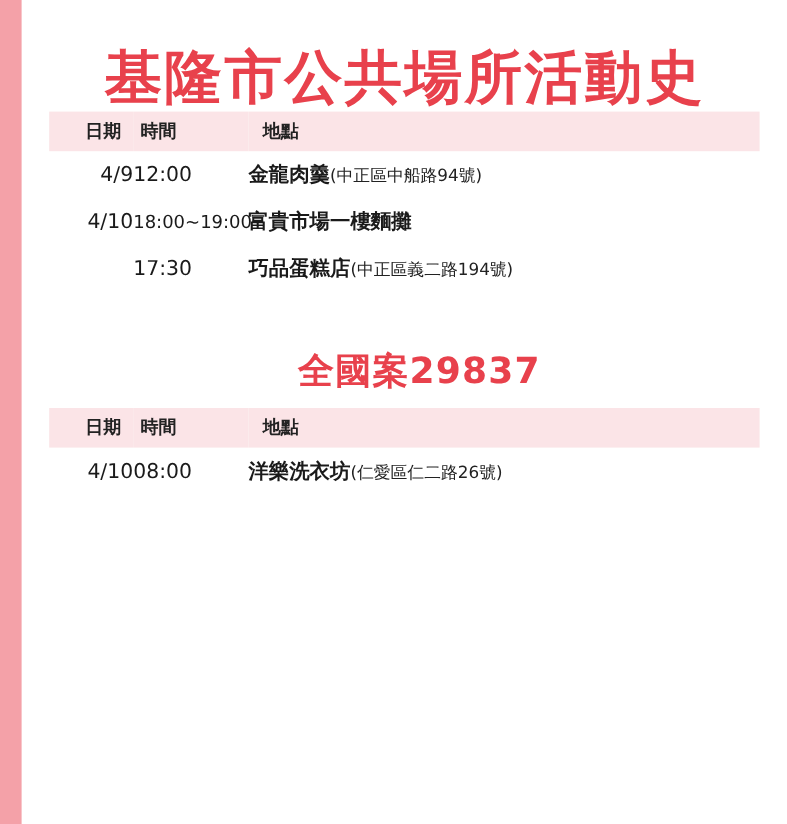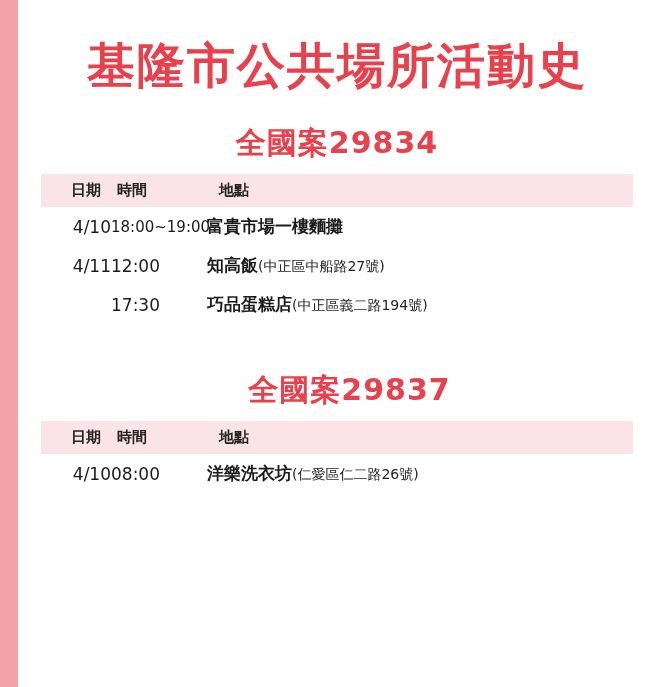--- a/index.html
+++ b/index.html
@@ -140,43 +140,42 @@
 <body>
 
 <div class="page">
 
   <div class="left-bar"></div>
 
   <div class="content">
 
     <h1 class="main-title">基隆市公共場所活動史</h1>
 
-    <h2 class="case-title">全國案29834</h2>
 
     <table class="sched">
       <thead>
         <tr class="head-under">
           <th class="c-date">日期</th>
           <th class="c-time">時間</th>
           <th class="c-place">地點</th>
         </tr>
       </thead>
       <tbody>
+        <tr>
+          <td class="c-date">4/9</td>
+          <td class="c-time">12:00</td>
+          <td class="c-place">
+            <span>金龍肉羹</span><span class="sub">(中正區中船路94號)</span>
+          </td>
+        </tr>
         <tr class="sep">
           <td class="c-date">4/10</td>
           <td class="c-time range">18:00~19:00</td>
           <td class="c-place">
             <span>富貴市場一樓麵攤</span><span class="sub"></span>
-          </td>
-        </tr>
-        <tr class="sep">
-          <td class="c-date">4/11</td>
-          <td class="c-time">12:00</td>
-          <td class="c-place">
-            <span>知高飯</span><span class="sub">(中正區中船路27號)</span>
           </td>
         </tr>
         <tr class="last-row">
           <td class="c-date"></td>
           <td class="c-time">17:30</td>
           <td class="c-place">
             <span>巧品蛋糕店</span><span class="sub">(中正區義二路194號)</span>
           </td>
         </tr>
       </tbody>

